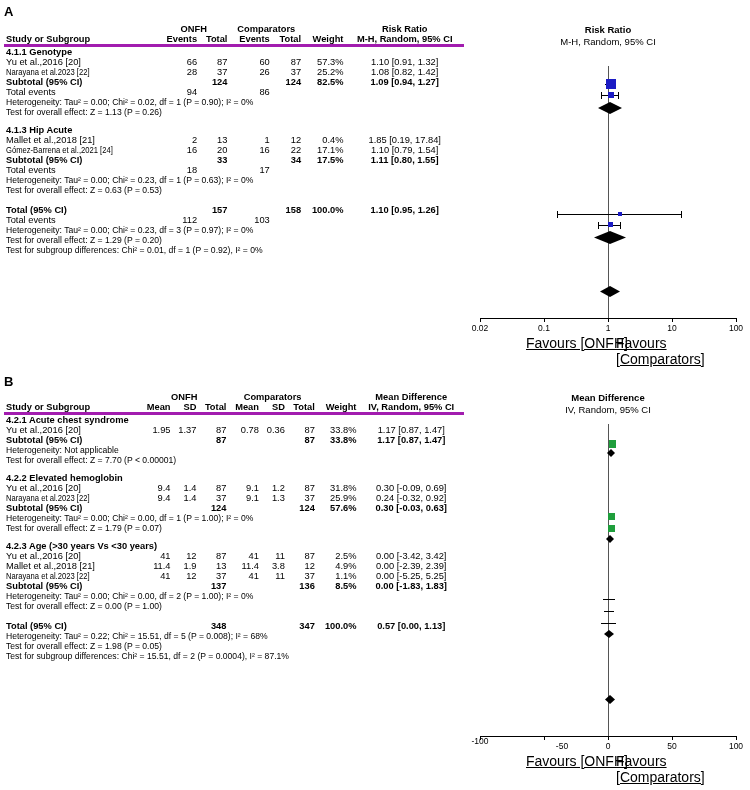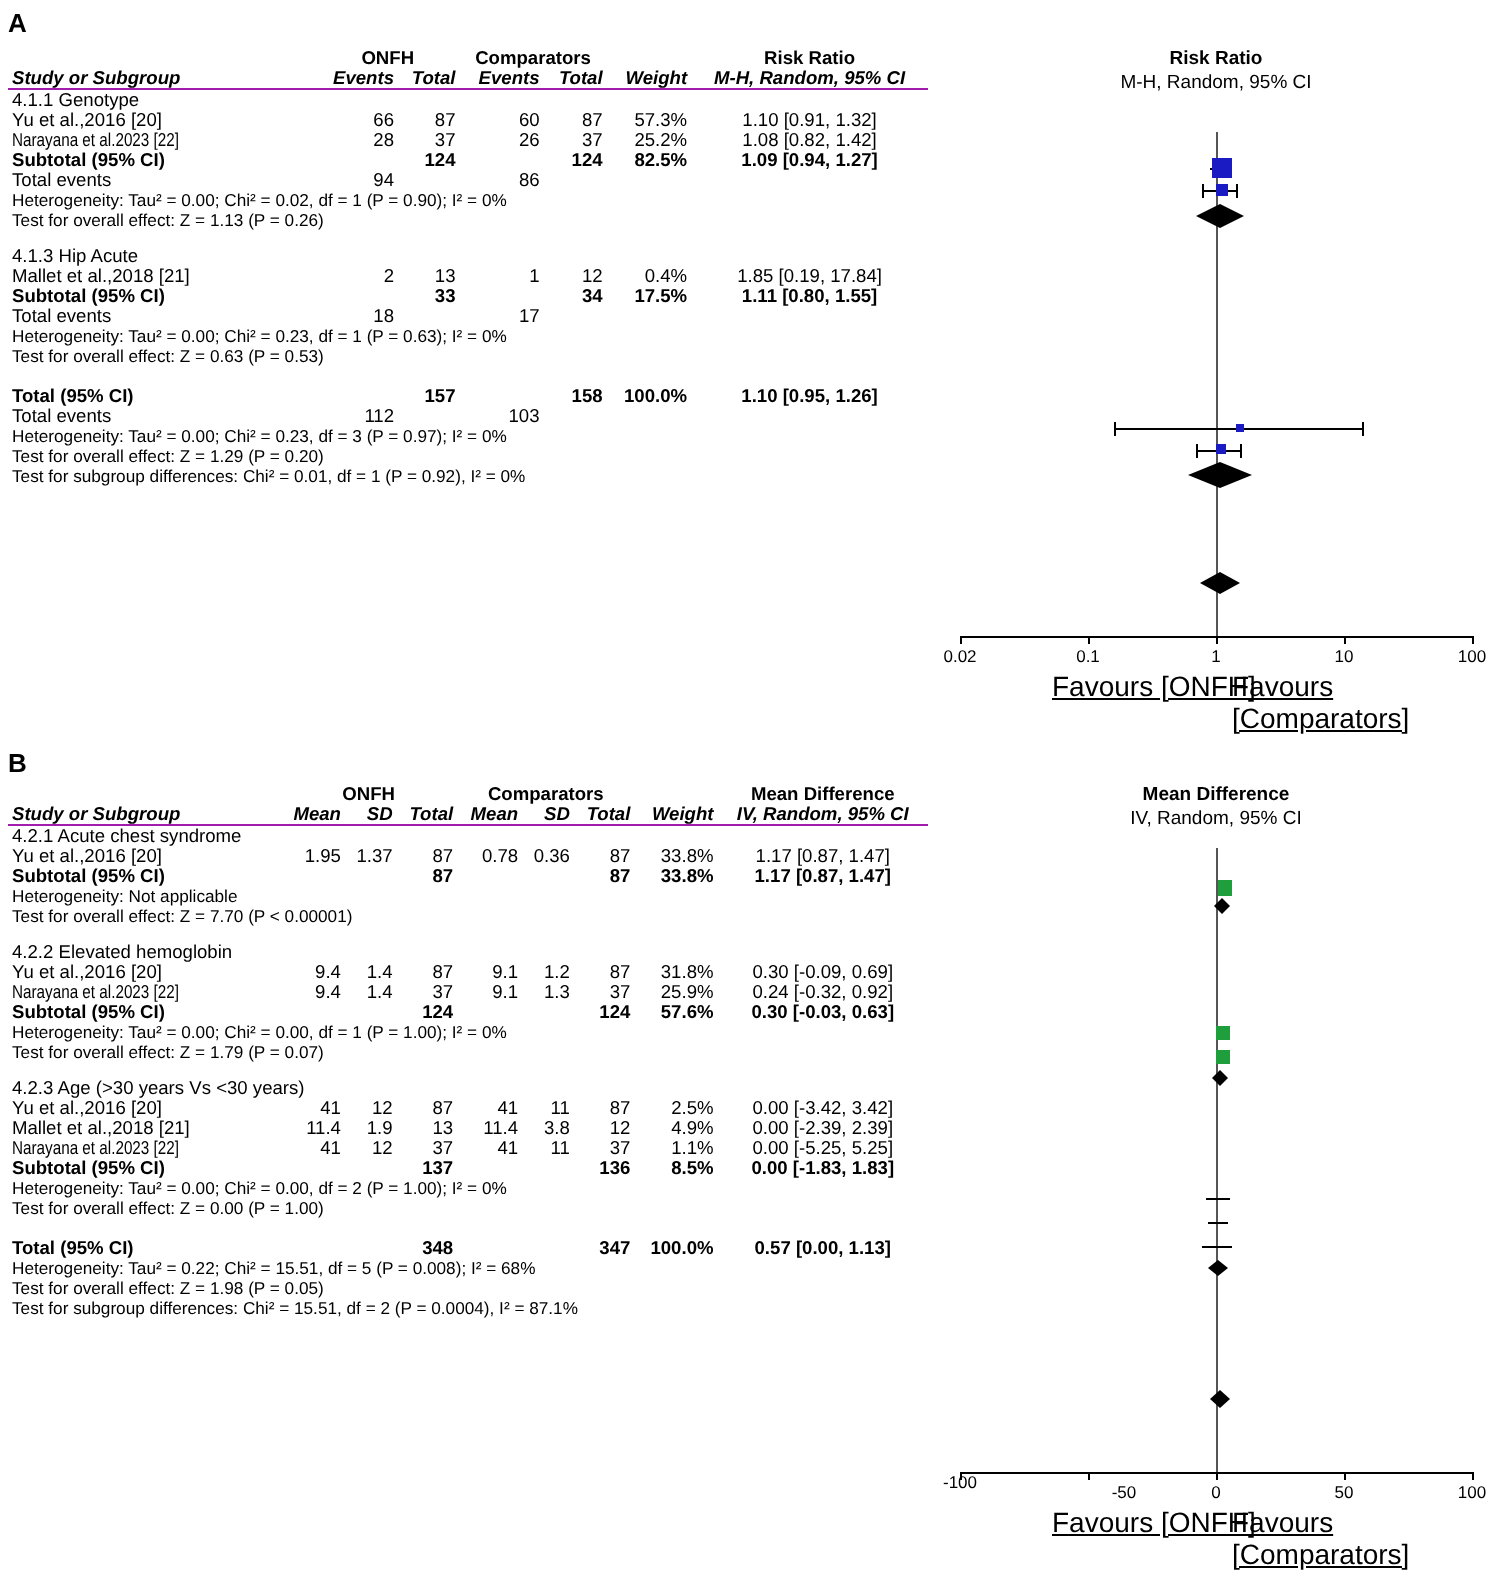--- a/index.html
+++ b/index.html
@@ -6,22 +6,22 @@
   body{width:750px;height:790px;font-family:"Liberation Sans",sans-serif;color:#000;}
   .page{position:relative;width:750px;height:790px;}
   .panel-letter{font-weight:bold;font-size:13px;}
   .hdr-row{font-weight:bold;}
   .tbl{border-collapse:collapse;}
   .tbl td{padding:0 2px;white-space:nowrap;vertical-align:bottom;}
   .c{text-align:center;}
   .r{text-align:right;}
   .l{text-align:left;}
   .b{font-weight:bold;}
-  .rule{border-bottom:1px solid #a21caf;font-style:italic;}
-  .grp{font-weight:normal;}
+  .rule{border-bottom:3px solid #a21caf;}
+  .grp{font-weight:bold;}
   .small{font-size:8.6px;}
   
   .plot{position:absolute;}
   .axisline{position:absolute;background:#000;}
   .vline{position:absolute;width:1px;background:#555;}
   .tick{position:absolute;width:1px;height:4px;background:#000;}
   .ticklab{position:absolute;font-size:8.5px;transform:translateX(-50%);}
   .ci{position:absolute;height:1px;background:#000;}
   .capL,.capR{position:absolute;width:1px;background:#000;}
   .box{position:absolute;}
@@ -112,20 +112,29 @@
           </tr>
       <tr>
         <td class="l">Mallet et al.,2018 [21]</td>
         <td class="r">2</td>
         <td class="r">13</td>
         <td class="r">1</td>
         <td class="r">12</td>
         <td class="r">0.4%</td>
         <td class="c">1.85 [0.19, 17.84]</td>
       </tr>
+      <tr>
+        <td class="l"><span class="squeeze">Gómez-Barrena et al.,2021 [24]</span></td>
+        <td class="r">16</td>
+        <td class="r">20</td>
+        <td class="r">16</td>
+        <td class="r">22</td>
+        <td class="r">17.1%</td>
+        <td class="c">1.10 [0.79, 1.54]</td>
+      </tr>
       <tr class="b">
         <td class="l">Subtotal (95% CI)</td>
         <td class="r"></td>
         <td class="r">33</td>
         <td class="r"></td>
         <td class="r">34</td>
         <td class="r">17.5%</td>
         <td class="c">1.11 [0.80, 1.55]</td>
       </tr>
       <tr>

